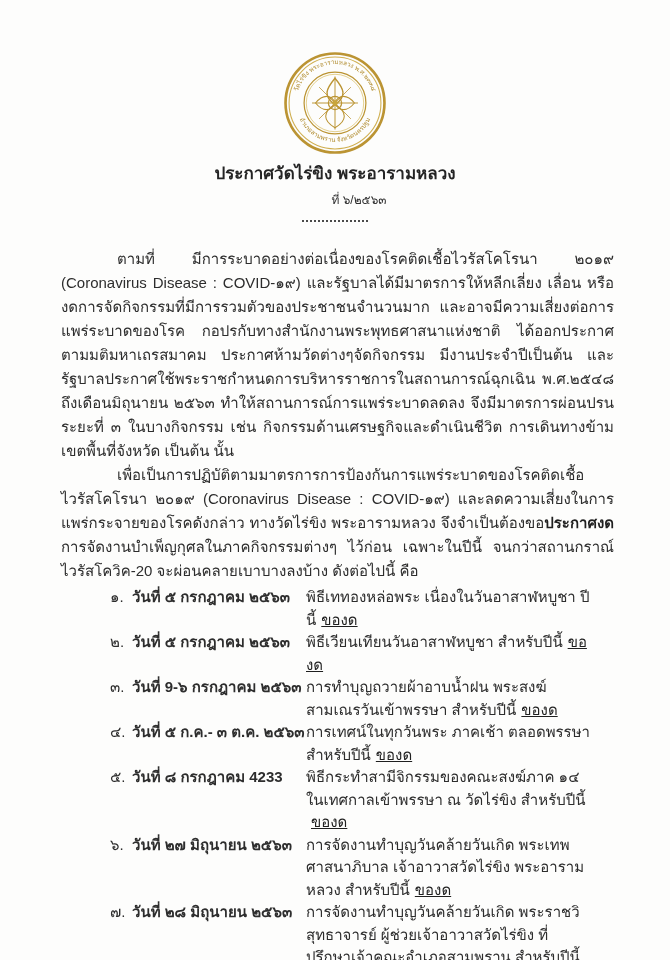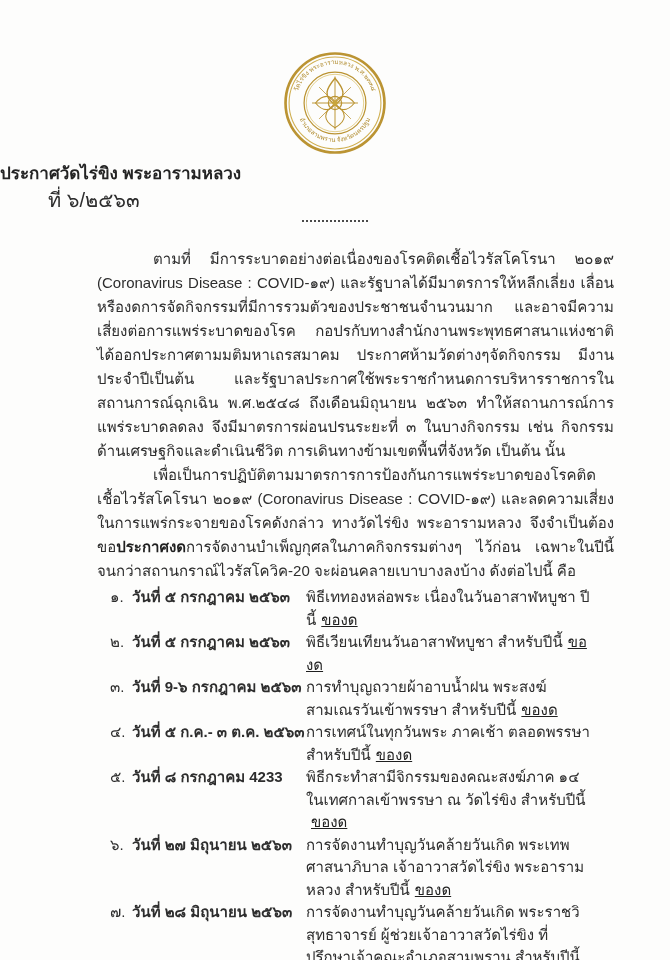--- a/index.html
+++ b/index.html
@@ -17,38 +17,38 @@
   }
   
   .seal {
     position:absolute; top:50px; left:50%;
     transform:translateX(-50%);
     width:106px; height:106px;
   }
   
   .head {
     position:absolute; top:160px; left:0; right:0;
-    text-align:left;
+    text-align:center;
     line-height:27px;
   }
   .head .title   { font-size:17px; font-weight:bold; color:#242424; }
-  .head .number  { font-size:20px; color:#2d2d2d;margin-left:48px; }
+  .head .number  { font-size:12px; color:#2d2d2d;margin-left:48px; }
   .head .subject { font-size:16.5px; font-weight:bold; color:#242424; }
   .head .divider {
     width:66px; height:0;
     margin:6px auto 0 auto;
     border-top:2px dotted #4a4a4a;
   }
   
   .content {
     position:absolute; top:247px; left:61px; right:56px;
     font-size:15px; line-height:24px;
     text-align:justify;
   }
-  .para { text-indent:56px;margin-left:36px; }
+  .para { text-indent:56px; }
   .para b { color:#1f1f1f; }
   
   table.items {
     border-collapse:collapse;
     margin:3px 0 0 49px;
     font-size:15px; line-height:22.5px;
     text-align:left;
   }
   table.items td { vertical-align:top; padding:0; }
   td.no   { width:22px;  white-space:nowrap; }

